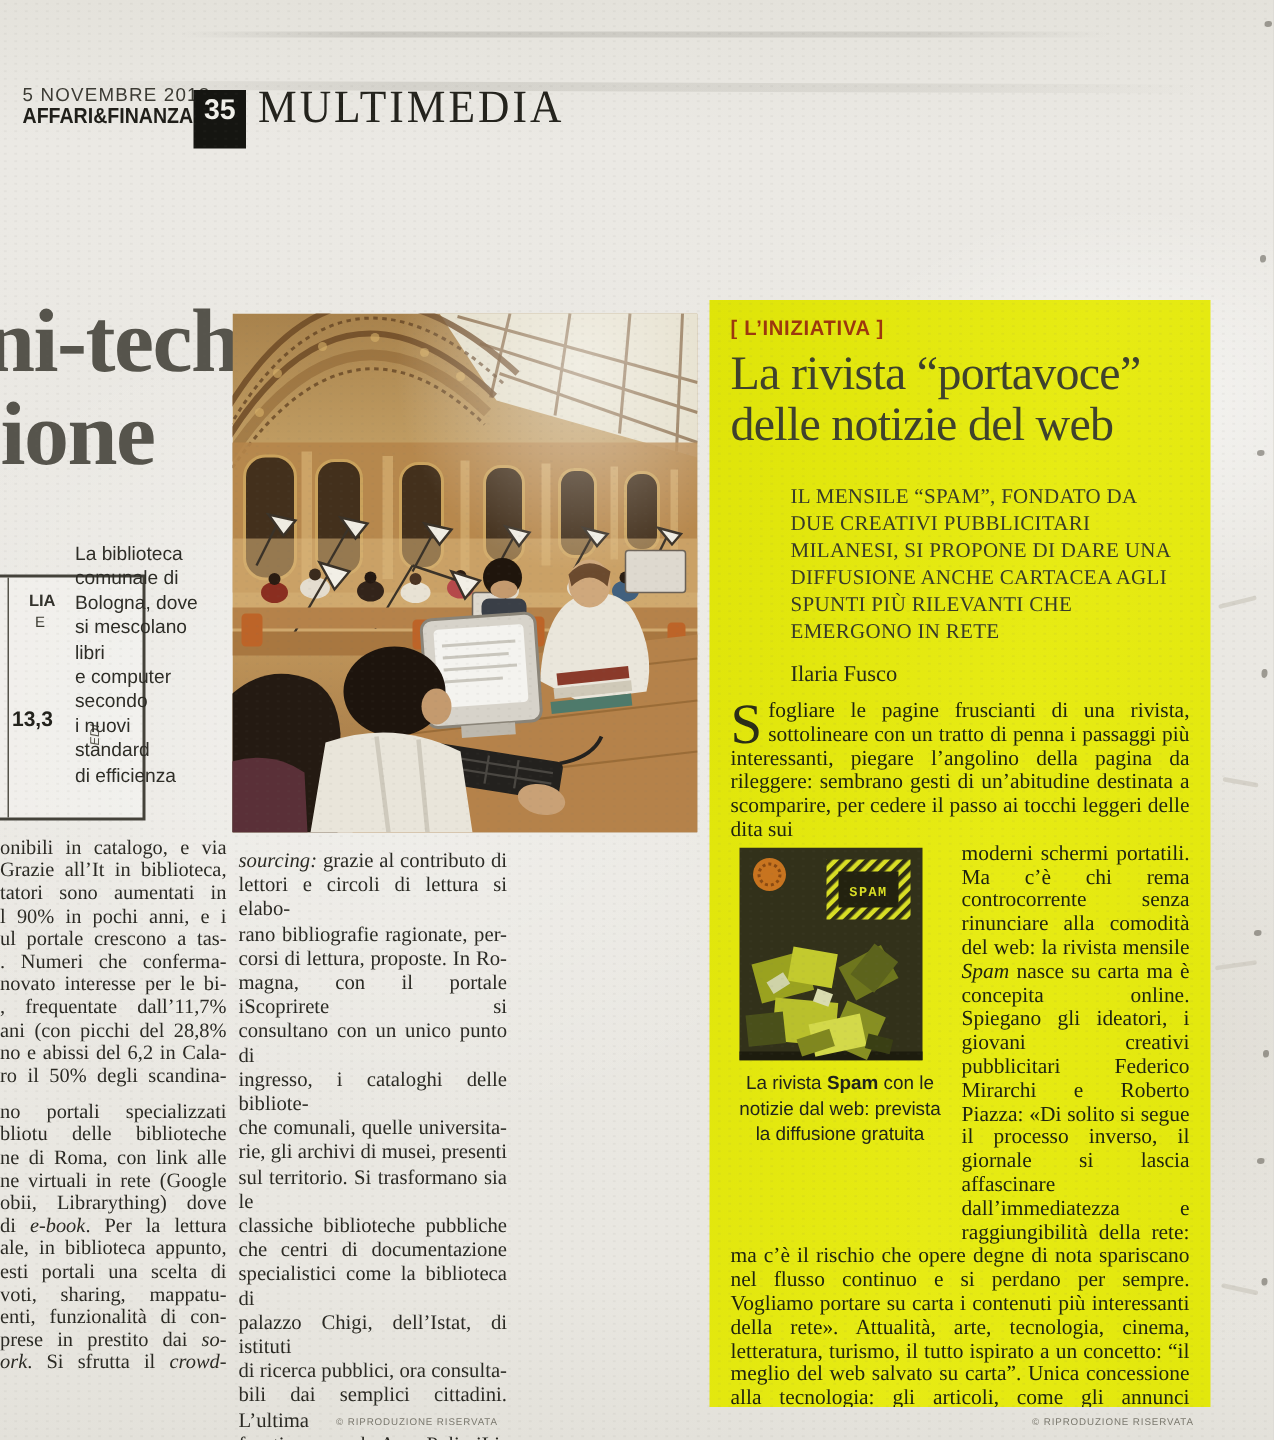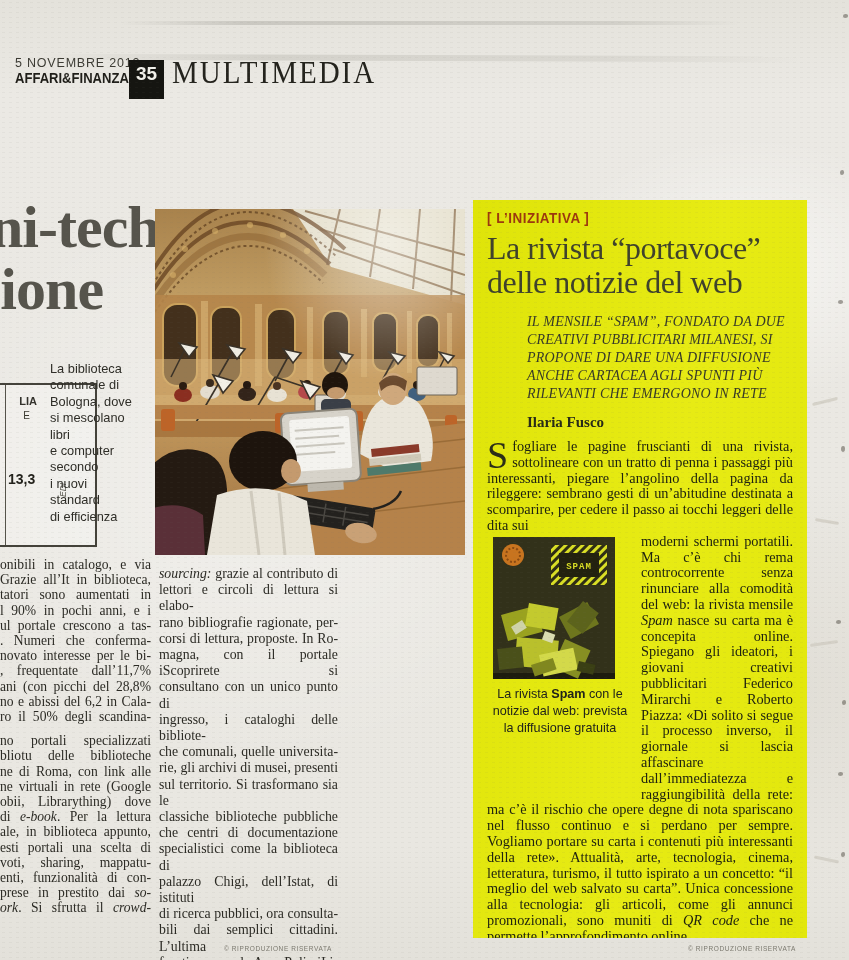--- a/index.html
+++ b/index.html
@@ -60,23 +60,23 @@
   .cr-left{left:224px;top:945px;}
   .cr-right{left:688px;top:945px;}
   
   .feature{position:absolute;left:473px;top:200px;width:334px;height:738px;box-sizing:border-box;
     padding:10px 14px 12px;overflow:hidden;
     background:linear-gradient(100deg,#dfe409,#e7eb14 55%,#e2e70c);}
   .kicker{font-family:"Liberation Sans",sans-serif;font-weight:700;font-size:14px;
     letter-spacing:.5px;color:#9c380e;transform:scaleX(.96);transform-origin:left;}
   .ftitle{font-family:"Liberation Serif",serif;font-weight:400;font-size:32px;line-height:34px;
     letter-spacing:-.5px;color:#3f422c;margin-top:5px;}
-  .standfirst{margin:14px 0 0 40px;width:260px;font-size:14px;line-height:18px;
-    color:#373a28;letter-spacing:.2px;font-style:italic;}
-  .byline{margin:11px 0 0 40px;font-weight:700;font-size:15px;color:#272a18;}
+  .standfirst{margin:24px 0 0 40px;width:260px;font-size:14px;line-height:18px;
+    color:#373a28;letter-spacing:.2px;}
+  .byline{margin:11px 0 0 40px;font-weight:400;font-size:15px;color:#272a18;}
   .fbody{margin-top:8px;font-size:14.3px;line-height:15.8px;color:#20240f;text-align:justify;}
   .fbody p{margin:0;}
   .dropcap{float:left;font-size:38px;line-height:29px;padding:2px 4px 0 0;font-weight:400;color:#2b2e18;}
   .spamfig{float:left;width:146px;margin:3px 8px 0 0;min-height:262px;}
   .spamfig svg{display:block;}
   .figcap{margin-top:7px;width:146px;text-align:center;font-family:"Liberation Sans",sans-serif;
     font-size:12.6px;line-height:17px;color:#20231a;font-weight:500;text-align-last:center;}
   
   .speck{position:absolute;background:#5c5a50;border-radius:50% 40% 55% 45%;opacity:.55;}
   .squiggle{position:absolute;height:3px;border-radius:3px;background:#cfccc2;opacity:.8;}

